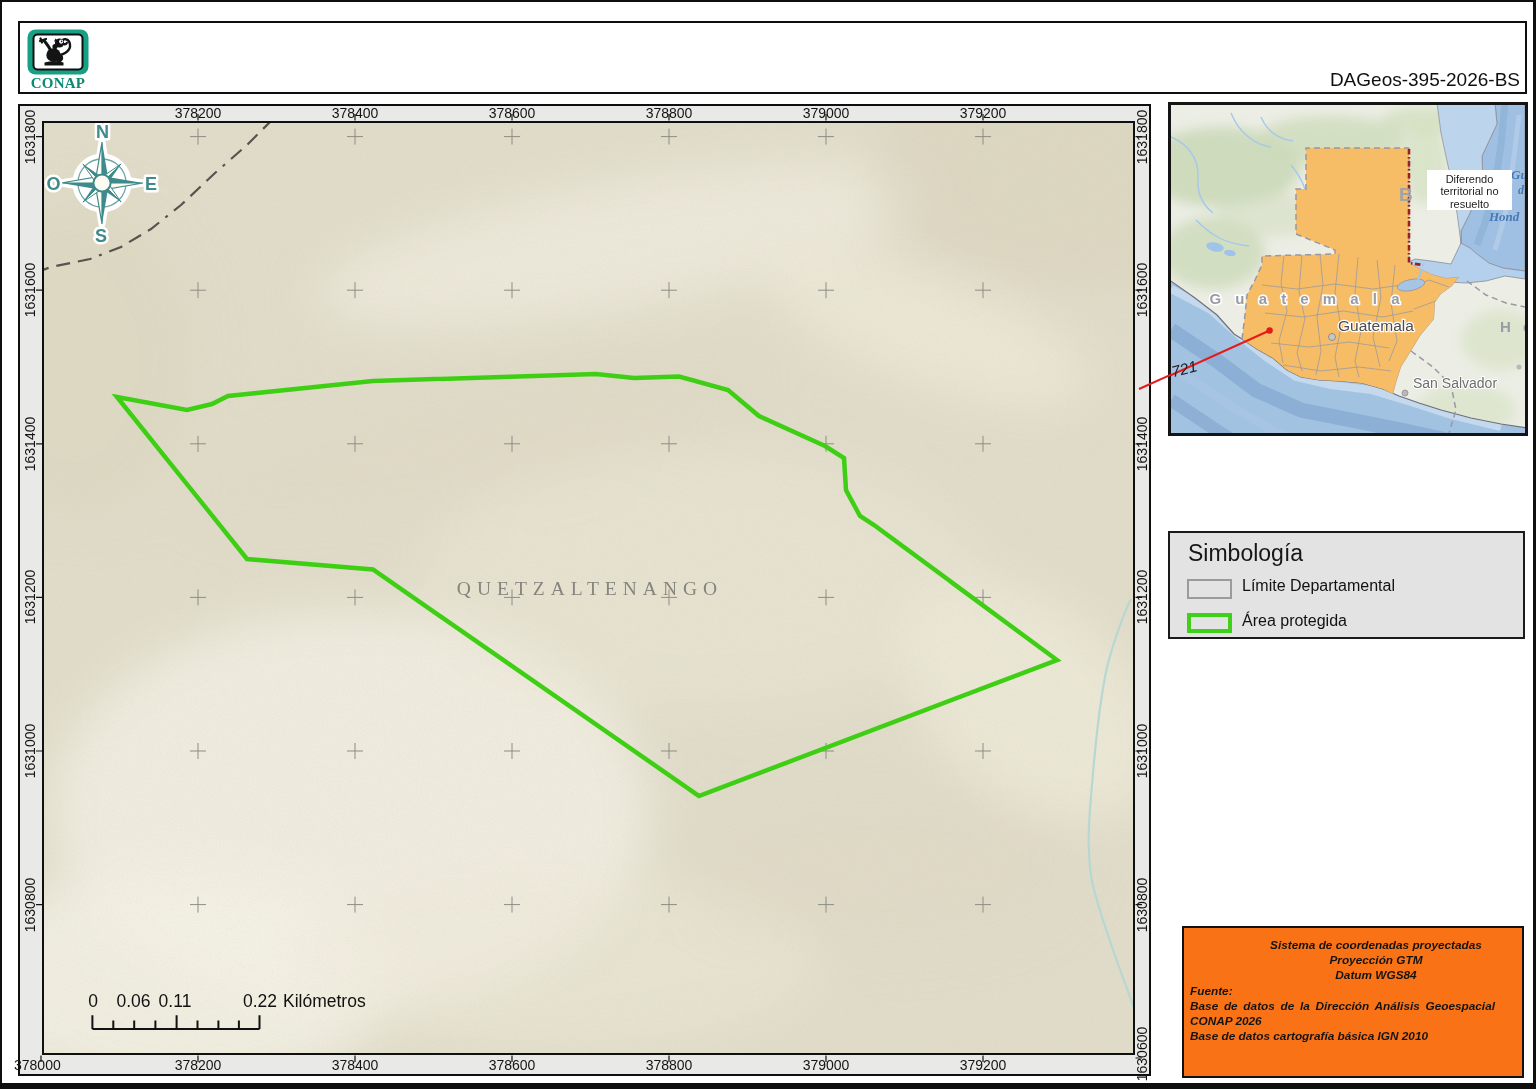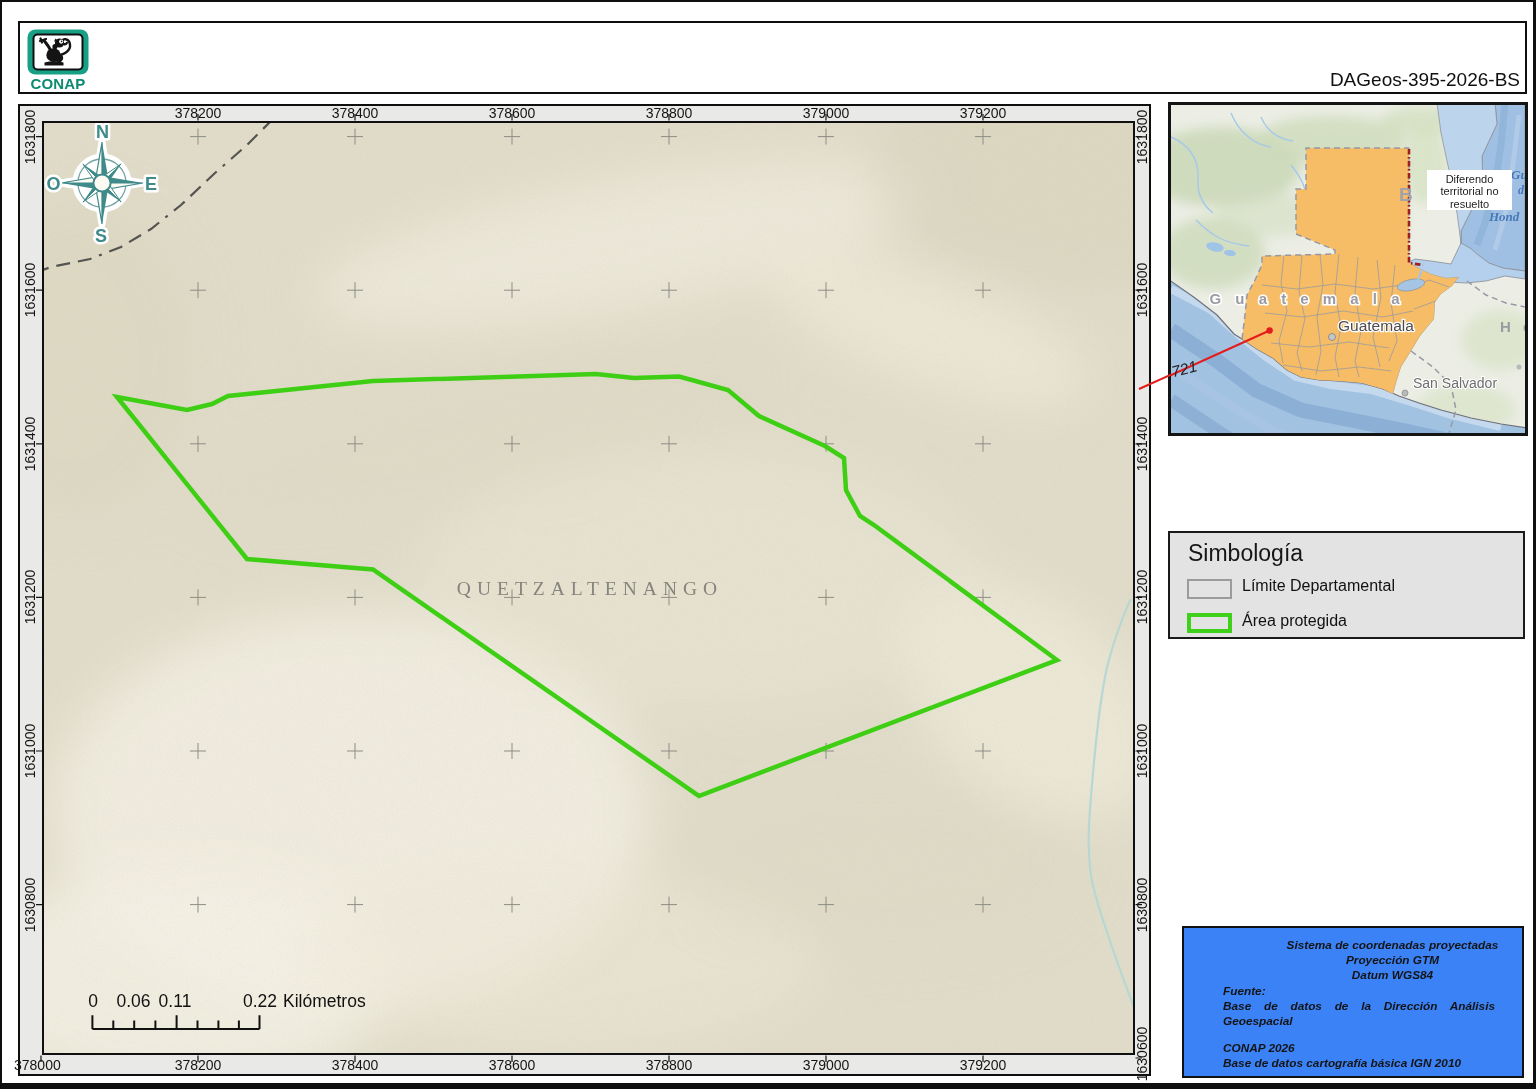--- a/index.html
+++ b/index.html
@@ -7,41 +7,41 @@
        font-family:"Liberation Sans",sans-serif;overflow:hidden;}
   .abs{position:absolute;}
   #pageborder{left:0;top:0;width:1536px;height:1089px;box-sizing:border-box;
       border:2px solid #0f0f0f;border-bottom-width:6px;border-right-width:3px;}
   #header{left:18px;top:21px;width:1509px;height:73px;box-sizing:border-box;
       border:2px solid #0f0f0f;background:#fff;}
   #title{left:0;top:2px;width:100%;text-align:center;font-size:31px;
       color:#38a42c;font-weight:500;letter-spacing:0.3px;}
   #dageos{right:5px;bottom:1px;font-size:19px;color:#101010;}
   #conaptxt{left:7px;top:52px;width:62px;text-align:center;
-      font-family:Liberation Sans, sans-serif;font-weight:700;font-size:15px;
+      font-family:Liberation Serif, serif;font-weight:700;font-size:15px;
       color:#0c8a72;letter-spacing:0.2px;}
   #frame{left:18px;top:104px;width:1133px;height:972px;box-sizing:border-box;
       border:2px solid #0f0f0f;background:#e9e9e7;}
   #map{left:42px;top:121px;width:1093px;height:934px;box-sizing:border-box;
       border:2px solid #101010;background:#e0dcc9;overflow:hidden;}
   .clab{position:absolute;font-size:14px;color:#141414;white-space:nowrap;}
   .cv{transform:rotate(-90deg);transform-origin:center;}
   #inset{left:1168px;top:102px;width:360px;height:334px;box-sizing:border-box;
       border:3px solid #141414;background:#e9ece1;overflow:hidden;}
   #legend{left:1168px;top:531px;width:357px;height:108px;box-sizing:border-box;
       border:2px solid #1a1a1a;background:#e3e3e3;}
   #legend .t{position:absolute;left:18px;top:7px;font-size:23px;color:#161616;}
   .sw{position:absolute;left:17px;width:45px;height:20px;box-sizing:border-box;}
   .swl{position:absolute;left:72px;font-size:16px;color:#111;}
   #info{left:1182px;top:926px;width:342px;height:152px;box-sizing:border-box;
-      border:2px solid #111;background:#3b82f6;font-weight:700;font-style:italic;
-      font-size:11.8px;color:#141414;padding-left:33px;}
+      border:2px solid #111;background:#f97316;font-weight:700;font-style:italic;
+      font-size:11.8px;color:#141414;}
   #info .c{margin:10px 0 0 46px;text-align:center;line-height:15.2px;}
   #info .l{margin:0 0 0 6px;line-height:15.2px;}
-  #info .j{margin:0 27px 12px 6px;line-height:15.2px;text-align:justify;}
+  #info .j{margin:0 27px 0 6px;line-height:15.2px;text-align:justify;}
   svg{display:block;}
 </style>
 </head>
 <body>
 
 <div class="abs" id="pageborder"></div>
 
 <div class="abs" id="header">
   <div class="abs" id="dageos">DAGeos-395-2026-BS</div>
   <div class="abs" id="conaptxt">CONAP</div>

